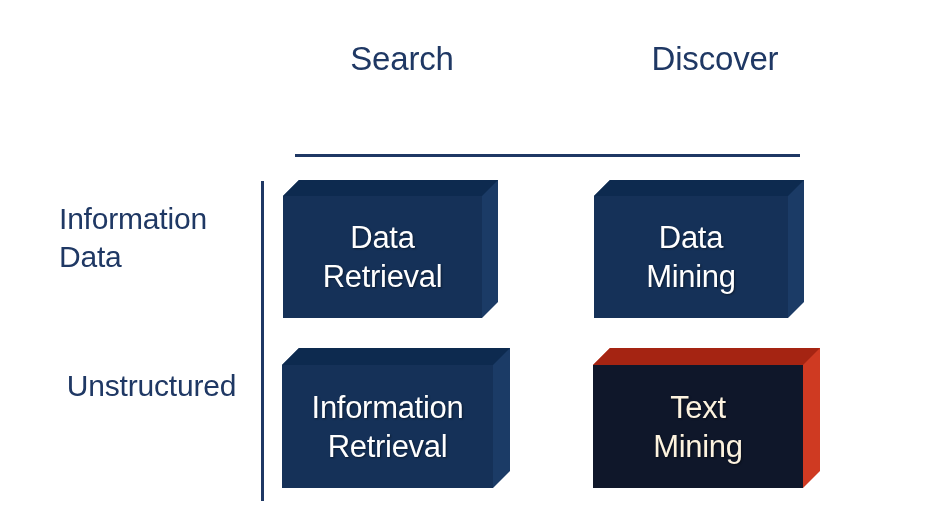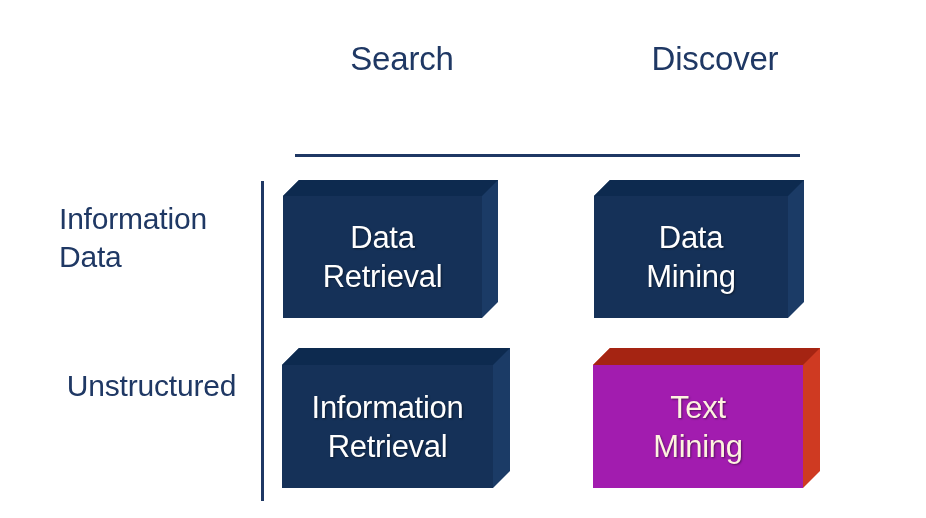--- a/index.html
+++ b/index.html
@@ -98,21 +98,21 @@
     letter-spacing: -0.3px;
     text-shadow: 1px 1px 2px rgba(0,0,0,0.45);
     white-space: nowrap;
   }
   .box3d .box-label .lbl-line { display: block; }
 
   
   .box-navy .face-front { background: #153158; }
   .box-navy .box-label  { color: #ffffff; }
   
-  .box-red .face-front  { background: #a21caf; align-items: center; }
+  .box-red .face-front  { background: #0f172a; align-items: center; }
   .box-red .box-label   { color: #fdf3df; }
 </style>
 </head>
 <body>
 
 <div id="matrix-canvas">
 
   <div class="col-header" id="col-header-search">
     <span class="hdr-line">Search</span>
   </div>

